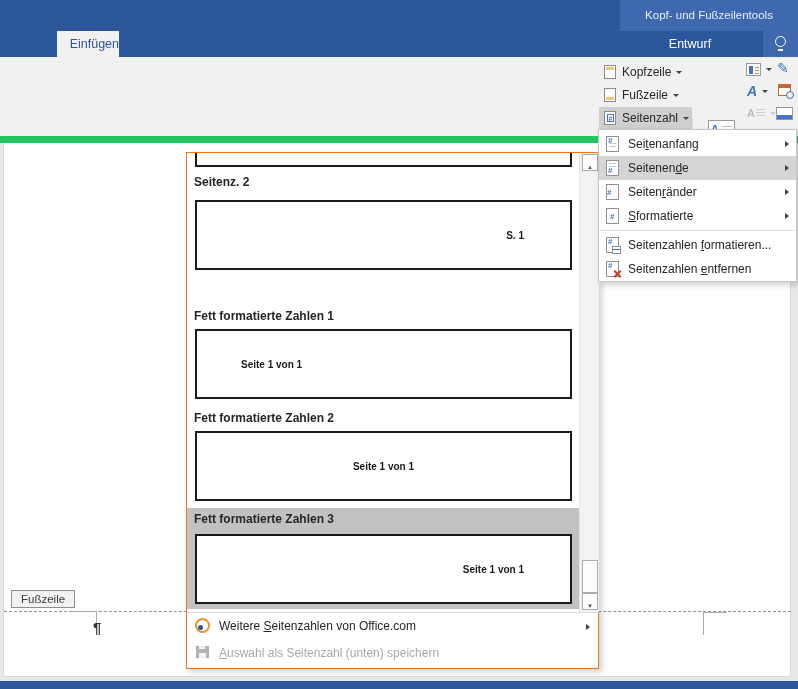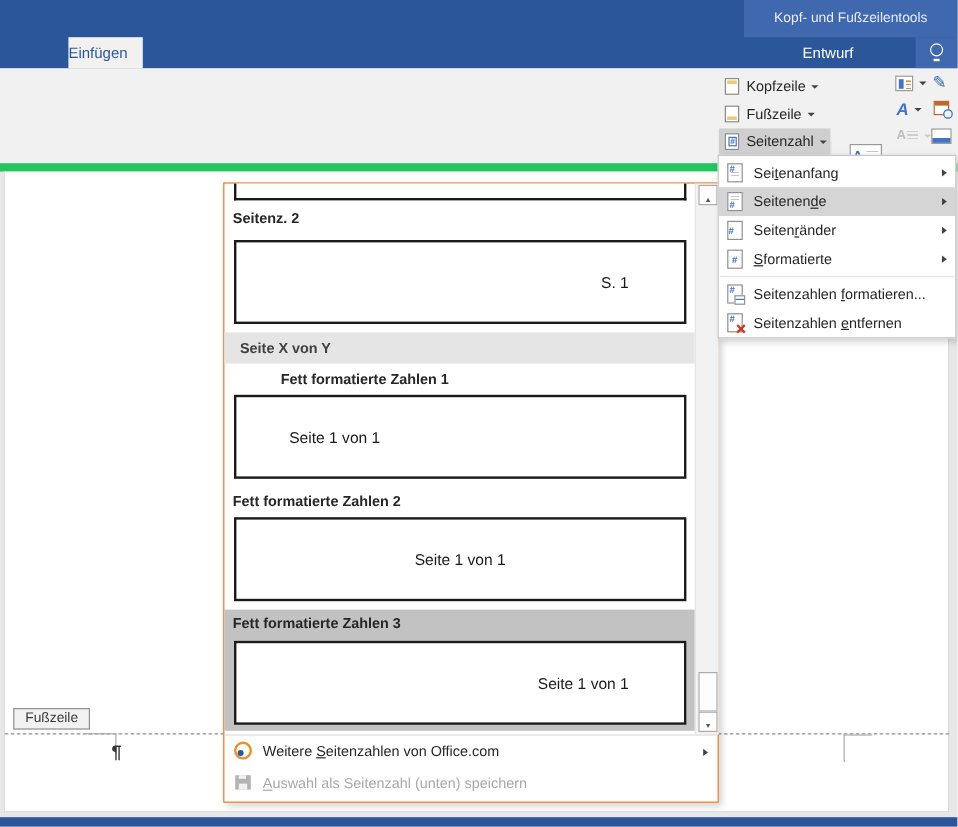--- a/index.html
+++ b/index.html
@@ -3,21 +3,21 @@
 <meta charset="utf-8">
 <style>
   * { box-sizing: border-box; margin: 0; padding: 0; }
   html,body { width:798px; height:689px; }
   body { font-family: "Liberation Sans", sans-serif; background:#E8E8E8; overflow:hidden; }
   #stage { position:relative; width:798px; height:689px; overflow:hidden; }
 
   
   .titlebar { position:absolute; left:0; top:0; width:798px; height:57px; background:#2B579A; }
   .tab-insert { position:absolute; left:57px; top:31px; width:62px; height:26px; background:#F2F1F0;
-    color:#2B579A; font-size:12.5px; text-align:left; line-height:26px; }
+    color:#2B579A; font-size:12.5px; text-align:right; line-height:26px; }
   .ctx-header { position:absolute; left:620px; top:0; width:178px; height:31px; background:#4068AE;
     color:#E6EDF8; font-size:11.5px; text-align:center; line-height:31px; }
   .tab-design { position:absolute; left:645px; top:31px; width:90px; height:26px; color:#FFFFFF;
     font-size:12.5px; text-align:center; line-height:26px; }
   .tellme { position:absolute; left:763px; top:31px; width:35px; height:26px; background:#4068AE; }
   .bulb { position:absolute; left:12px; top:5px; width:11px; height:11px; border:1.5px solid #FFF; border-radius:50%; }
   .bulb-base { position:absolute; left:15px; top:18px; width:5px; height:2px; background:#FFF; }
 
   
   .ribbon { position:absolute; left:0; top:57px; width:798px; height:86px; background:#F1F1F1;
@@ -101,21 +101,21 @@
   .menu-sep { height:1px; background:#E0E0E0; margin:2px 1px; }
 
   
   .gallery-panel { position:absolute; left:186px; top:152px; width:413px; height:517px; background:#FFF;
     border:1px solid #f97316; box-shadow:3px 3px 6px rgba(0,0,0,.18); z-index:5; }
   .g-item { position:absolute; left:0; width:392px; }
   .g-item.sel { background:#C2C2C2;text-align:right; }
   .g-label { position:absolute; left:7px; font-size:12px; font-weight:bold; color:#262626; white-space:nowrap; }
   .g-box { position:absolute; left:8px; width:377px; height:70px; background:#FFF; border:2px solid #1A1A1A;
     display:flex; align-items:center; }
-  .g-prev { font-size:13px; font-weight:normal; color:#1A1A1A; white-space:nowrap; }
+  .g-prev { font-size:10px; font-weight:bold; color:#1A1A1A; white-space:nowrap; }
   .g-box.al { padding-left:44px; justify-content:flex-start; }
   .g-box.ac { justify-content:center; }
   .g-box.ar { padding-right:46px; justify-content:flex-end; }
   .g-partial { position:absolute; left:8px; top:0; width:377px; height:14px;
     border:2px solid #1A1A1A; border-top:none; background:#FFF; }
   .g-header { position:absolute; left:0; top:124px; width:392px; height:26px; background:#E5E5E5; }
   .g-header span { margin-left:13px; font-size:12px; font-weight:bold; color:#404040; line-height:26px; display:inline-block; }
 
   .g-scrollbar { position:absolute; left:392px; top:0; width:20px; height:459px; background:#F2F2F2;
     border-left:1px solid #E5E5E5; }
@@ -285,26 +285,23 @@
   <div class="gallery-panel">
     <div class="g-partial"></div>
 
     <div class="g-item" style="top:22px; height:99px;">
       <div class="g-label" style="top:0;">Seitenz. 2</div>
       <div class="g-box ar" style="top:25px;">
         <span class="g-prev">S. 1</span>
       </div>
     </div>
 
-    <div class="g-header">
-      <span>Seite X von Y</span>
-    </div>
 
     <div class="g-item" style="top:153px; height:94px;">
-      <div class="g-label" style="top:3px;margin-left:40px;">Fett formatierte Zahlen 1</div>
+      <div class="g-label" style="top:3px;">Fett formatierte Zahlen 1</div>
       <div class="g-box al" style="top:23px;">
         <span class="g-prev">Seite 1 von 1</span>
       </div>
     </div>
 
     <div class="g-item" style="top:255px; height:94px;">
       <div class="g-label" style="top:3px;">Fett formatierte Zahlen 2</div>
       <div class="g-box ac" style="top:23px;">
         <span class="g-prev">Seite 1 von 1</span>
       </div>

